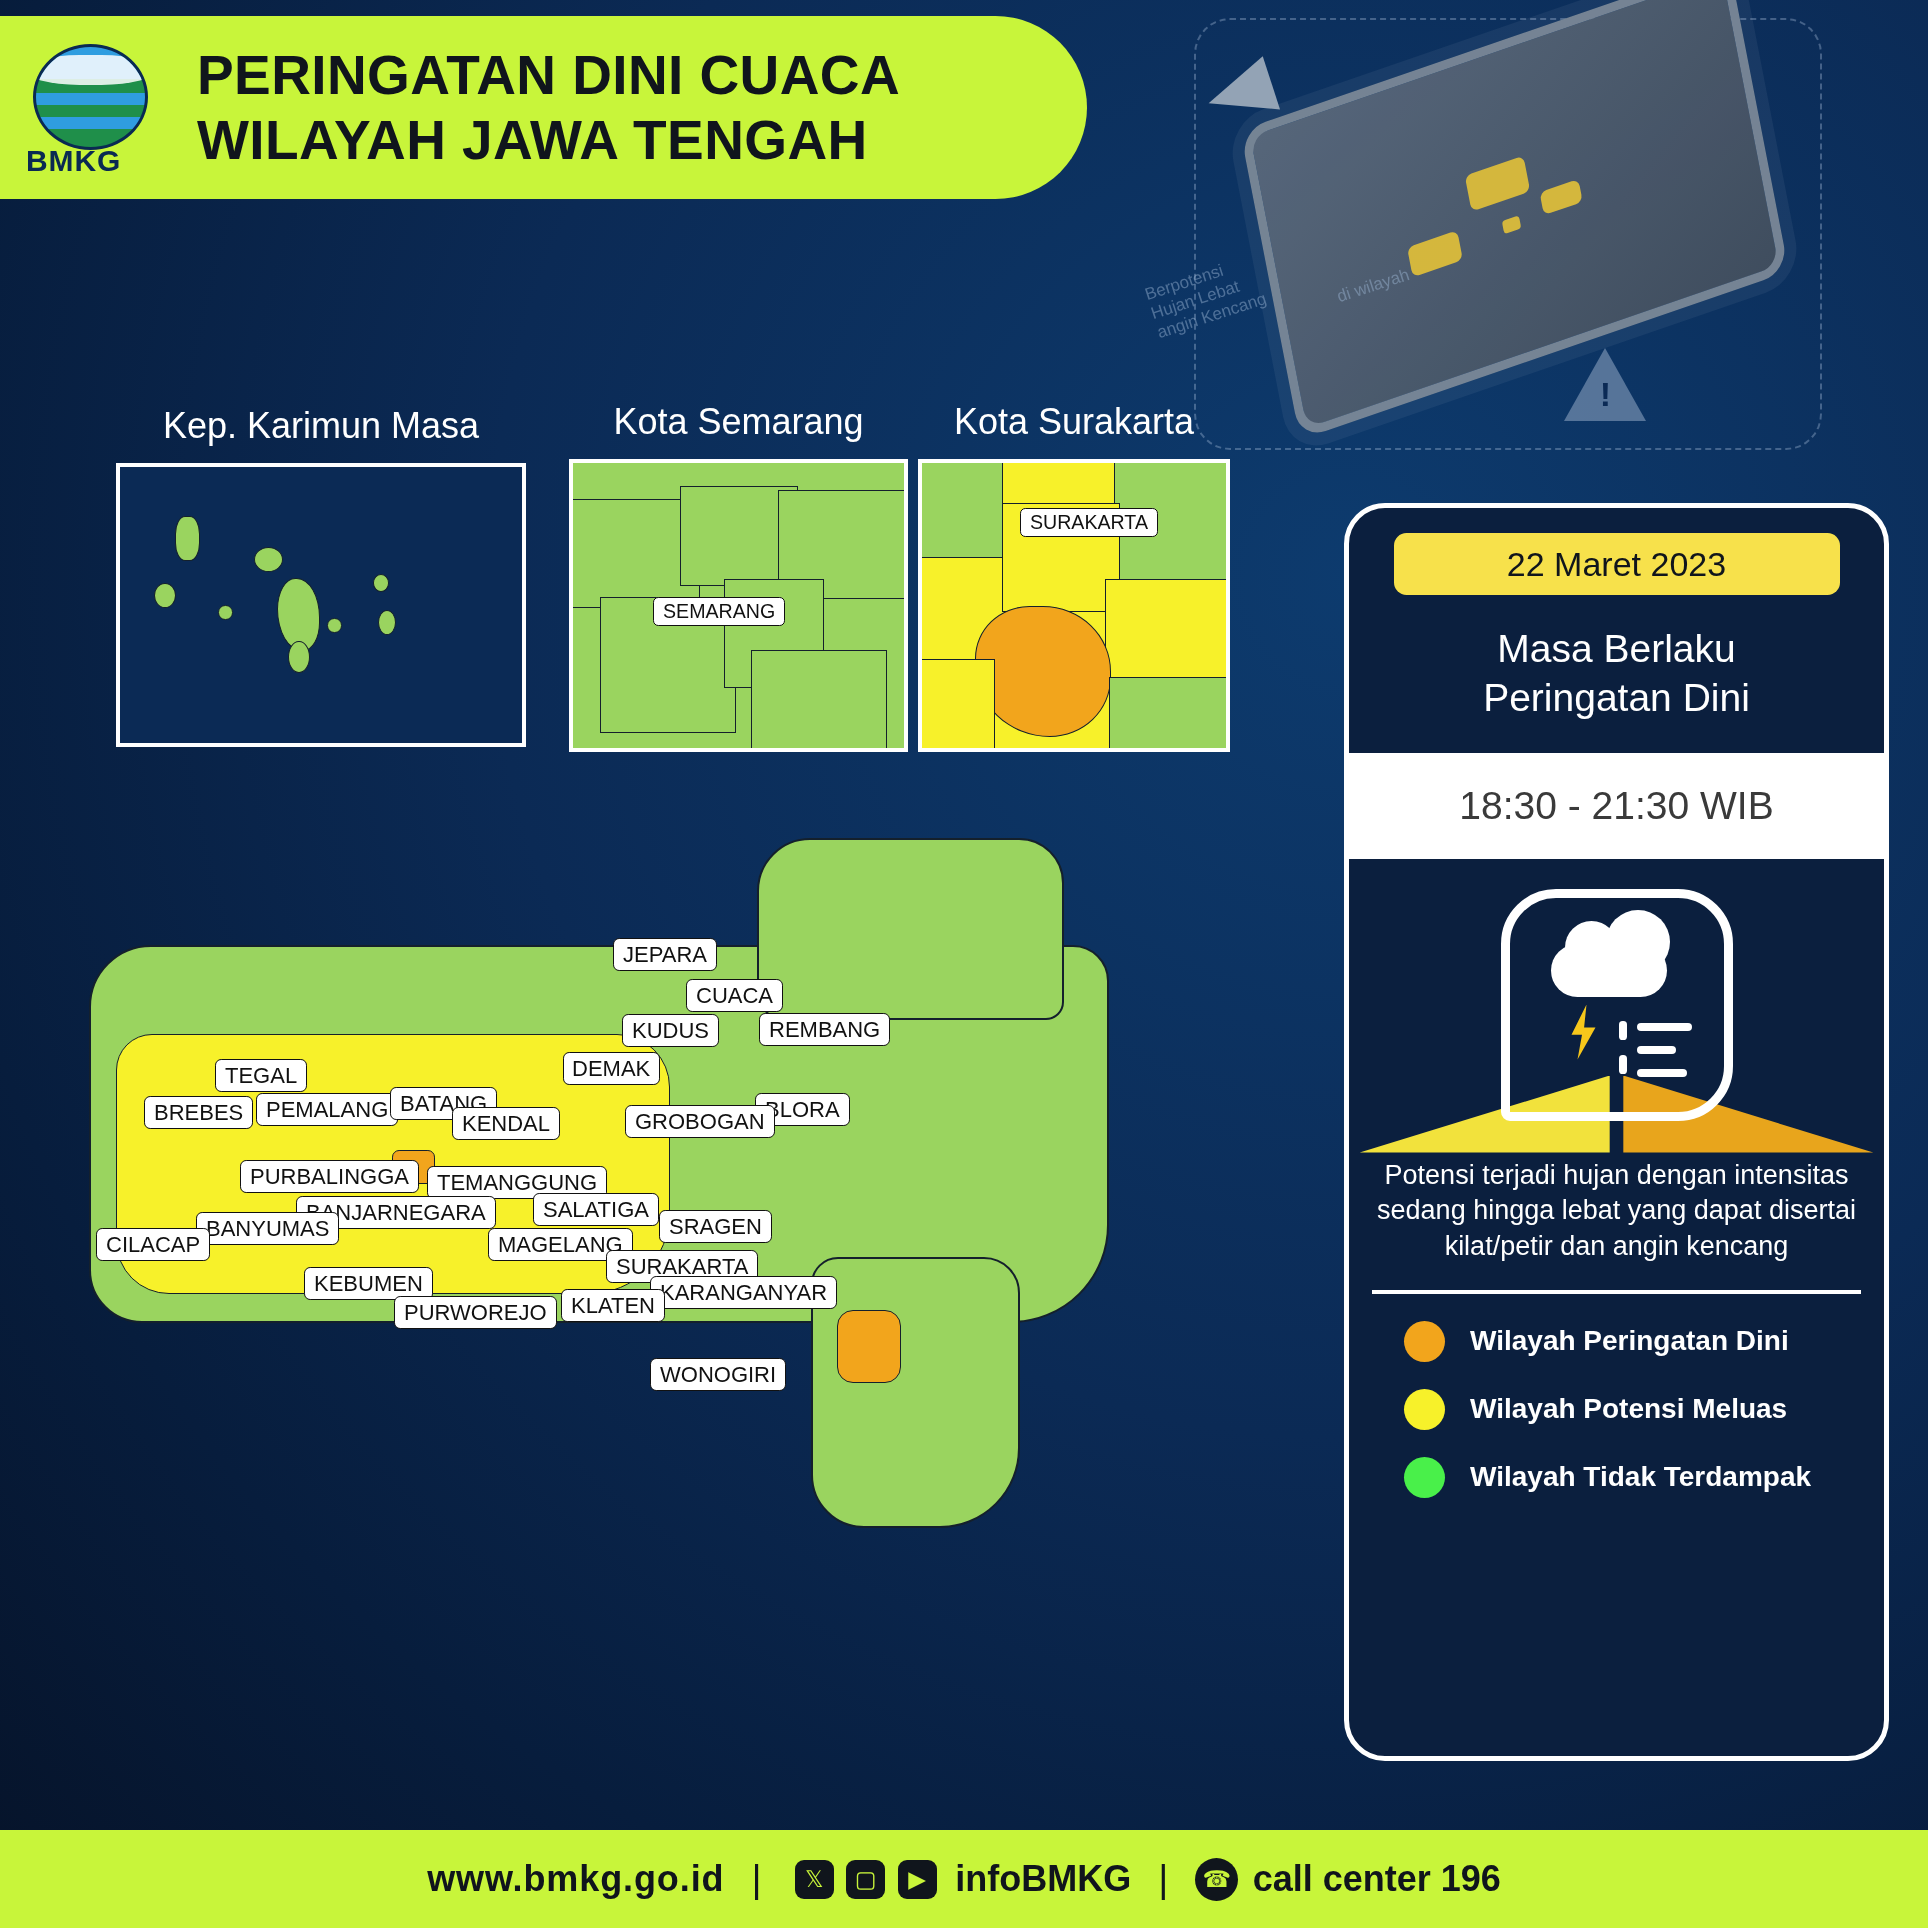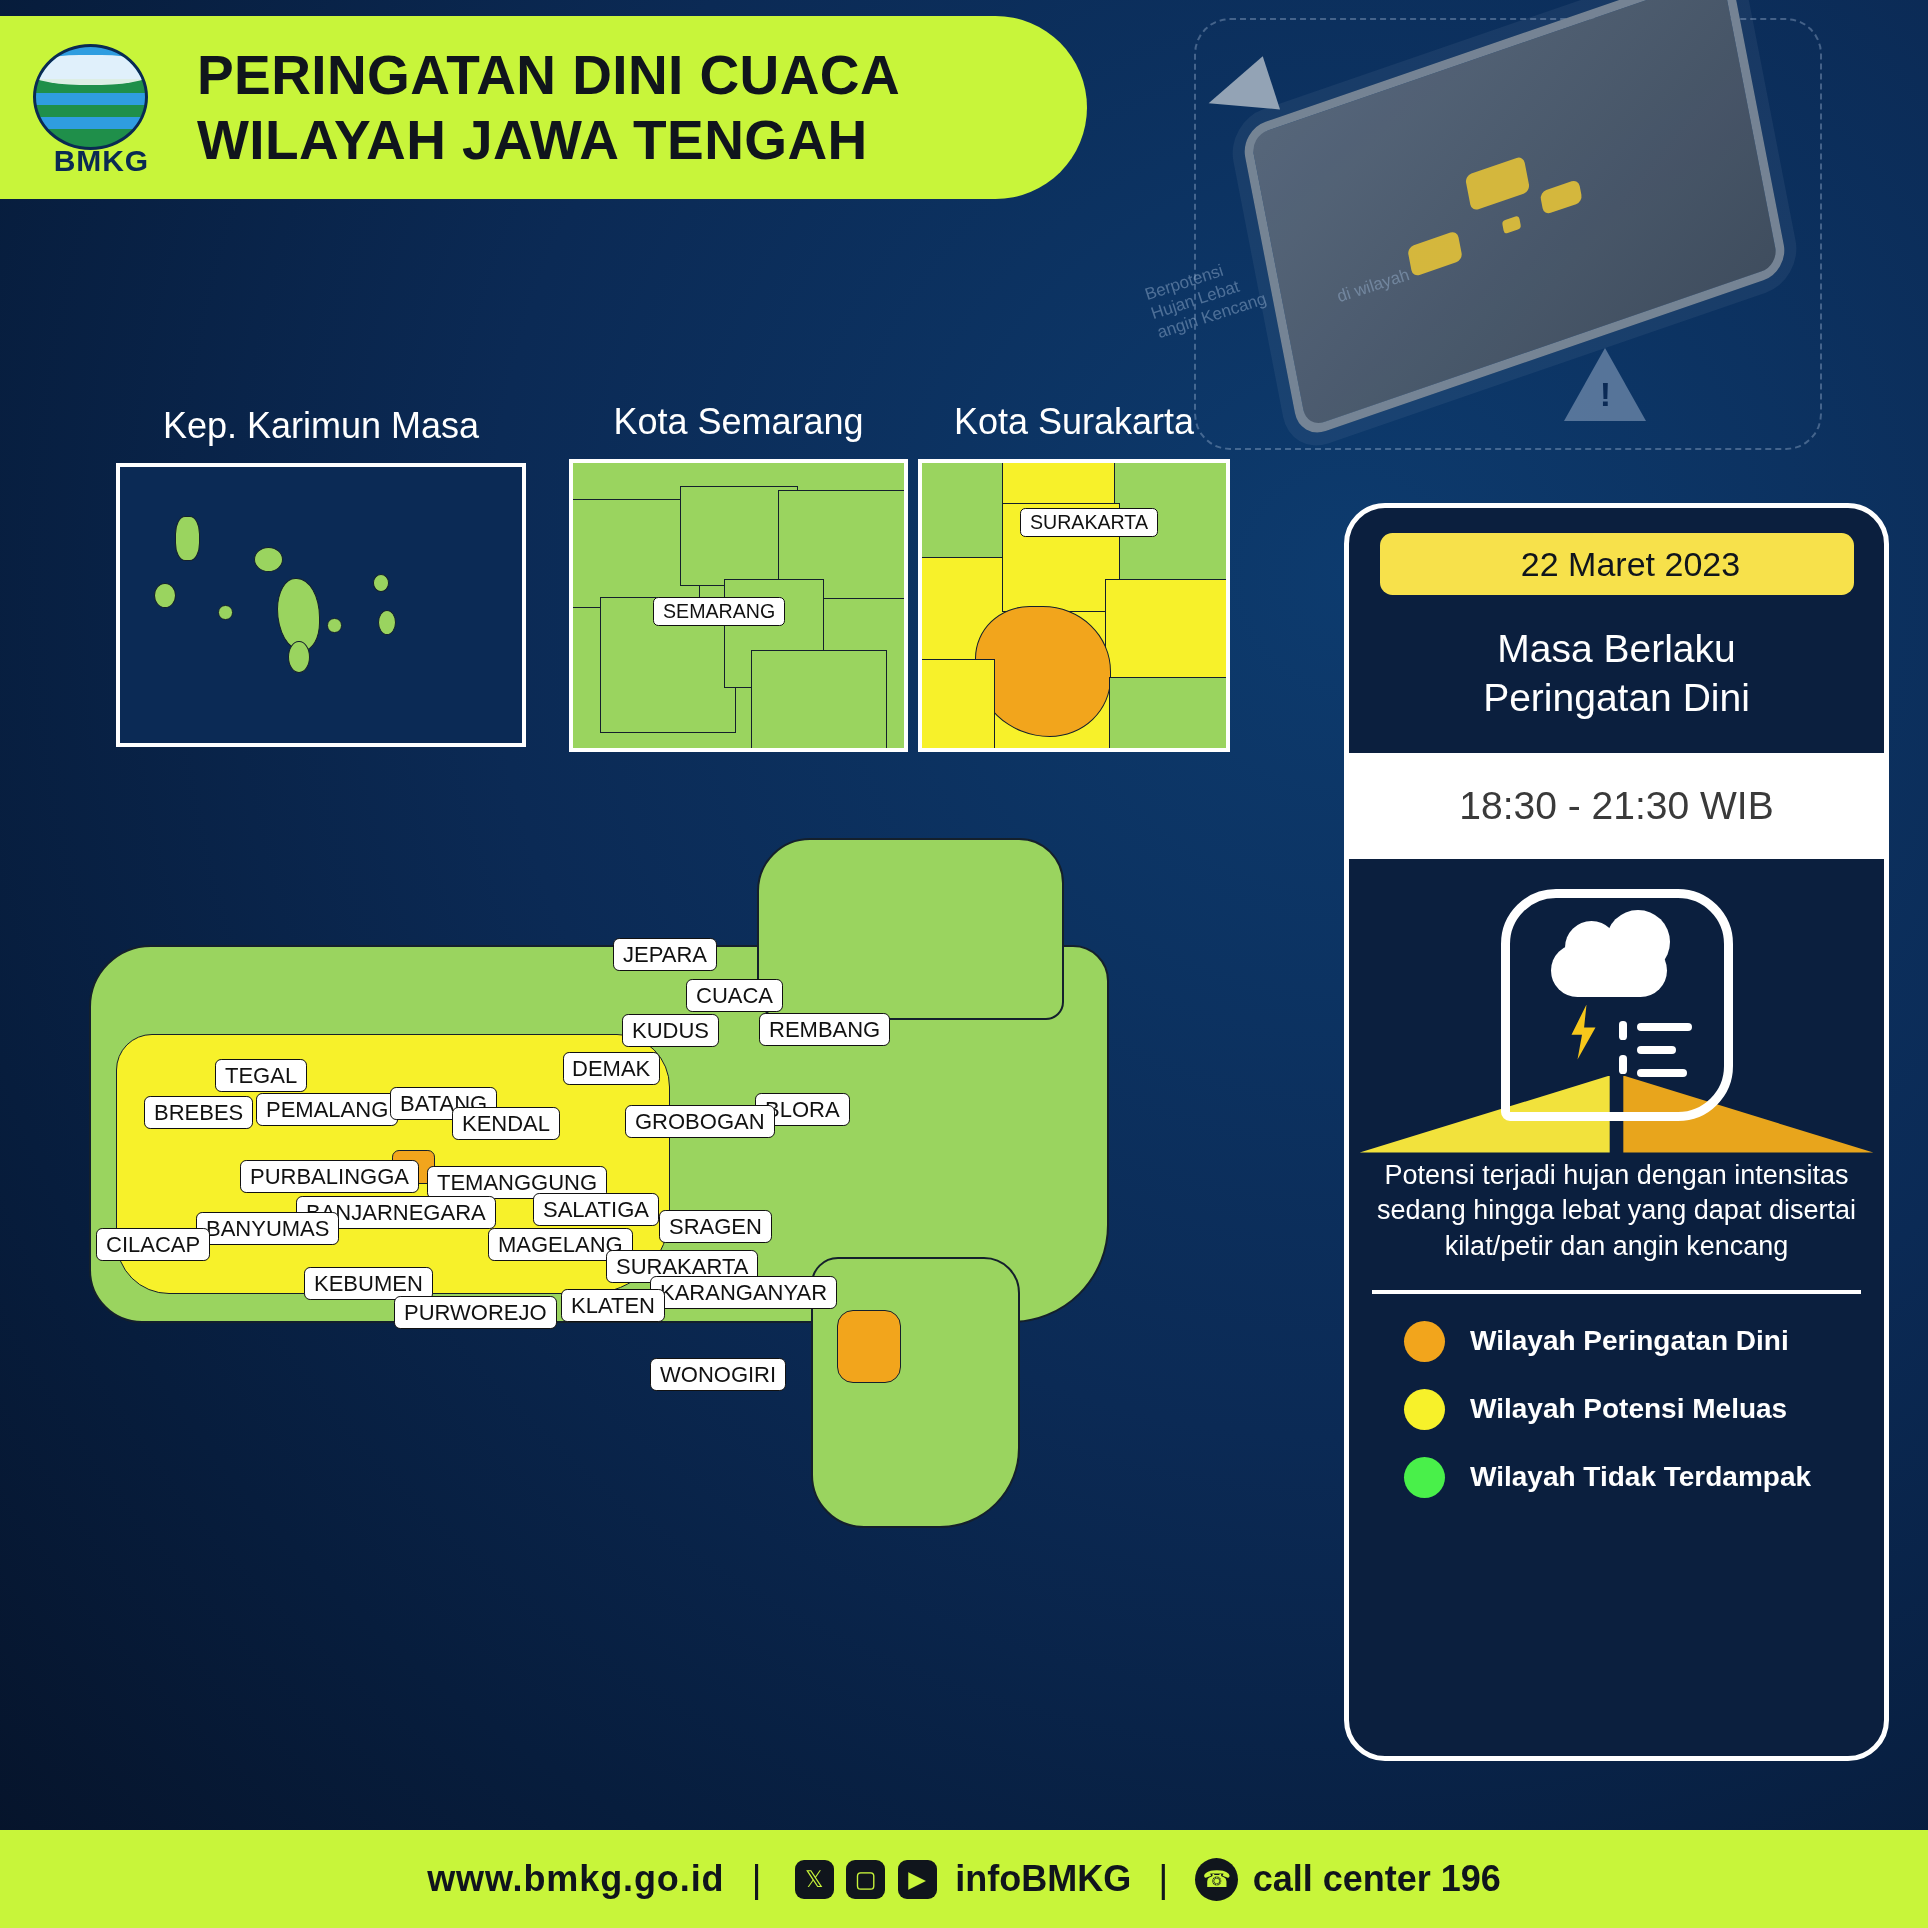--- a/index.html
+++ b/index.html
@@ -26,21 +26,21 @@
     position:absolute;left:7.1px;top:3.6px;width:109px;height:100px;border-radius:50%;
     background:linear-gradient(#2f9de0 0 32%, #1f8f4a 32% 46%, #2f9de0 46% 58%, #1f8f4a 58% 70%, #2f9de0 70% 82%, #1f8f4a 82% 100%);
     border:3.6px solid #0a2a52;
     overflow:hidden;
   }
   #bmkg-logo .globe:after{
     content:"";position:absolute;left:-10%;top:8%;width:120%;height:30%;
     background:#ffffff;opacity:.85;border-radius:50%/60%;
   }
   #bmkg-logo .logo-text{
-    position:absolute;left:0;bottom:-3.6px;width:123px;text-align:right;
+    position:absolute;left:0;bottom:-3.6px;width:123px;text-align:left;
     font-weight:bold;font-size:30px;color:#0a2a52;letter-spacing:0.9px;
   }
   #header-title{
     margin-left:37px;font-size:55px;font-weight:bold;color:#10151c;
     line-height:1.18;letter-spacing:0.4px;
   }
 
   
   #deco-phone{
     left:1158px;top:9px;width:731px;height:499px;opacity:.92;
@@ -106,21 +106,21 @@
 
   
   #info-card{
     left:1344px;top:503px;width:535px;height:1248px;
     border:5.3px solid #ffffff;border-radius:41px;
     background:#0b1f3e;overflow:hidden;
   }
   #date-pill{
     margin:25px auto 0;width:446px;height:62px;background:#f7e14b;
     border-radius:12.5px;display:flex;align-items:center;justify-content:center;
-    color:#10151c;font-size:34px;padding-left:28px;
+    color:#10151c;font-size:34px;
   }
   #masa-berlaku{
     margin-top:30px;text-align:center;font-size:39px;line-height:1.25;color:#fff;
   }
   #time-strip{
     margin-top:30px;height:98px;background:#ffffff;display:flex;
     align-items:center;justify-content:center;
     border-top:4.5px solid #ffffff;border-bottom:4.5px solid #ffffff;
     color:#3a3a3a;font-size:39px;
   }

